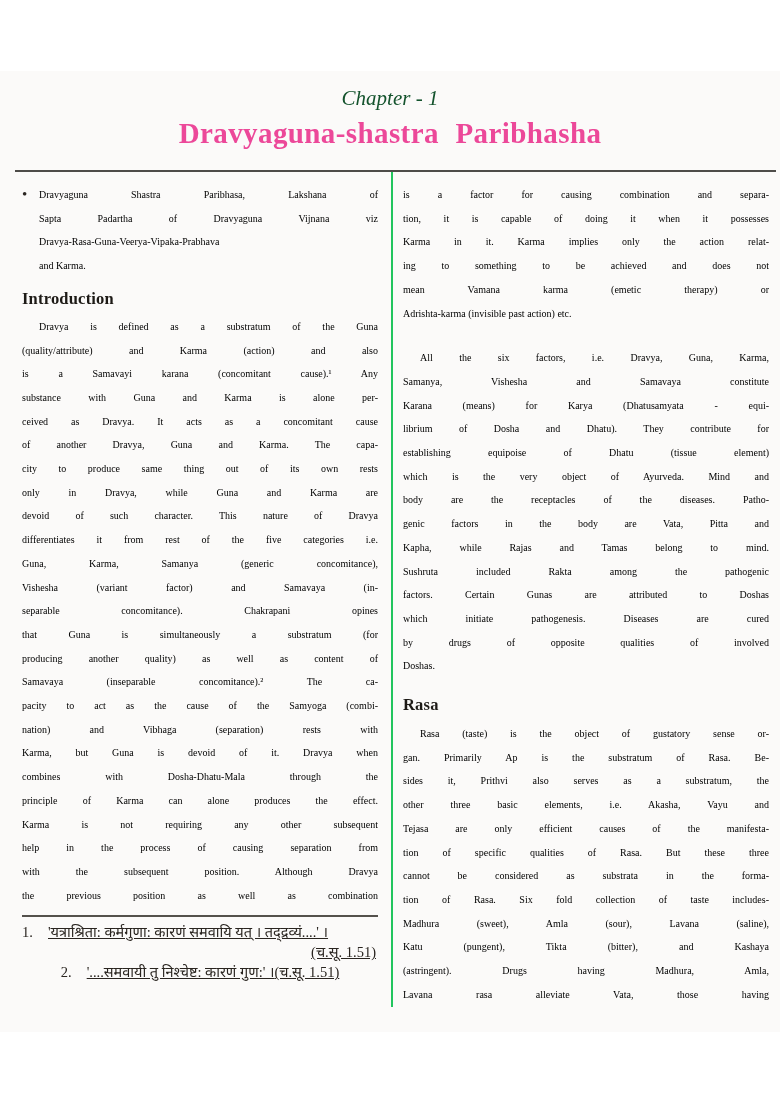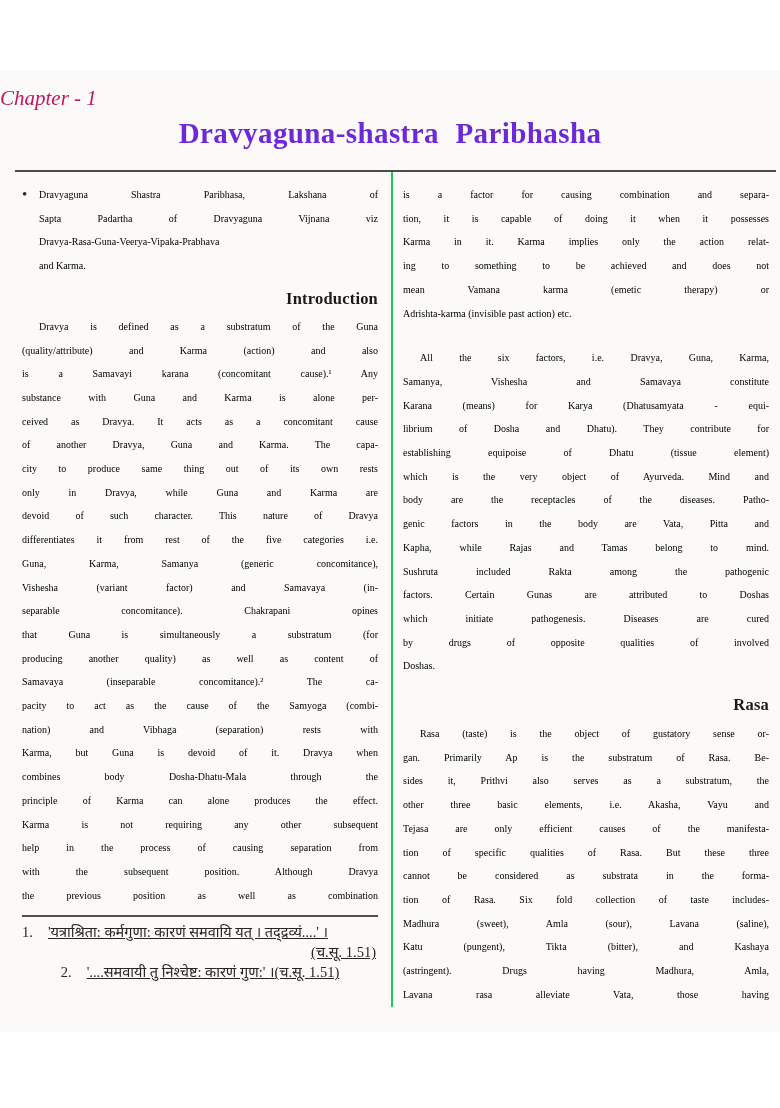--- a/index.html
+++ b/index.html
@@ -10,27 +10,27 @@
     color:#2b2622;
     position:relative;
     overflow:hidden;
   }
   .paper-band {
     position:absolute; top:71px; left:0; width:780px; height:961px;
     background:#fbfaf9;
   }
   .chapter {
     position:absolute; top:86px; left:0; width:780px;
-    text-align:left; font-style:italic; font-size:21px; line-height:24px;
-    color:#be185d;
+    text-align:center; font-style:italic; font-size:21px; line-height:24px;
+    color:#14532d;
   }
   .title {
     position:absolute; top:114px; left:0; width:780px;
     text-align:center; font-weight:bold; font-size:29px; line-height:38px;
-    letter-spacing:0.4px; word-spacing:9px; color:#6d28d9;
+    letter-spacing:0.4px; word-spacing:9px; color:#ec4899;
   }
   .top-rule {
     position:absolute; top:170px; left:15px; width:761px; height:2px;
     background:#4e4c49;
   }
   .columns {
     position:absolute; top:172px; left:15px; width:761px;
     display:flex; align-items:stretch;
   }
   .col { box-sizing:border-box; }
@@ -42,21 +42,21 @@
   .line.no-stretch { text-align-last:left; }
   .para.indent .line:first-child { text-indent:17px; }
   .p-gap { margin-top:21px; }
 
   .bullet-row { display:flex; }
   .bullet-marker { width:17px; flex:none; font-size:15px; line-height:23.7px; }
   .bullet-row .para { flex:1; }
 
   .sec-head {
     font-weight:bold; font-size:16.5px; line-height:22px;
-    margin:10px 0 5px 0; color:#1d1a16; letter-spacing:0.2px;text-align:right;
+    margin:10px 0 5px 0; color:#1d1a16; letter-spacing:0.2px;
   }
   .rasa-head { margin-top:16px; margin-bottom:6px; }
 
   .fn-rule { margin-top:8px; height:2px; background:#54514c; }
   .footnotes { margin-top:5px; font-size:14.5px; line-height:20px; color:#29241f;text-decoration:underline; }
   .fn-num { display:inline-block; width:26px; }
   .fn-ref { text-align:right; padding-right:2px; }
   .fn-row { display:flex; justify-content:center; }
 </style>
 </head>
@@ -97,21 +97,21 @@
           <div class="line">differentiates it from rest of the five categories i.e.</div>
           <div class="line">Guna, Karma, Samanya (generic concomitance),</div>
           <div class="line">Vishesha (variant factor) and Samavaya (in-</div>
           <div class="line">separable concomitance). Chakrapani opines</div>
           <div class="line">that Guna is simultaneously a substratum (for</div>
           <div class="line">producing another quality) as well as content of</div>
           <div class="line">Samavaya (inseparable concomitance).² The ca-</div>
           <div class="line">pacity to act as the cause of the Samyoga (combi-</div>
           <div class="line">nation) and Vibhaga (separation) rests with</div>
           <div class="line">Karma, but Guna is devoid of it. Dravya when</div>
-          <div class="line">combines body Dosha-Dhatu-Mala through the</div>
+          <div class="line">combines with Dosha-Dhatu-Mala through the</div>
           <div class="line">principle of Karma can alone produces the effect.</div>
           <div class="line">Karma is not requiring any other subsequent</div>
           <div class="line">help in the process of causing separation from</div>
           <div class="line">with the subsequent position. Although Dravya</div>
           <div class="line">the previous position as well as combination</div>
         </div>
 
       <div class="fn-rule"></div>
 
       <div class="footnotes">

